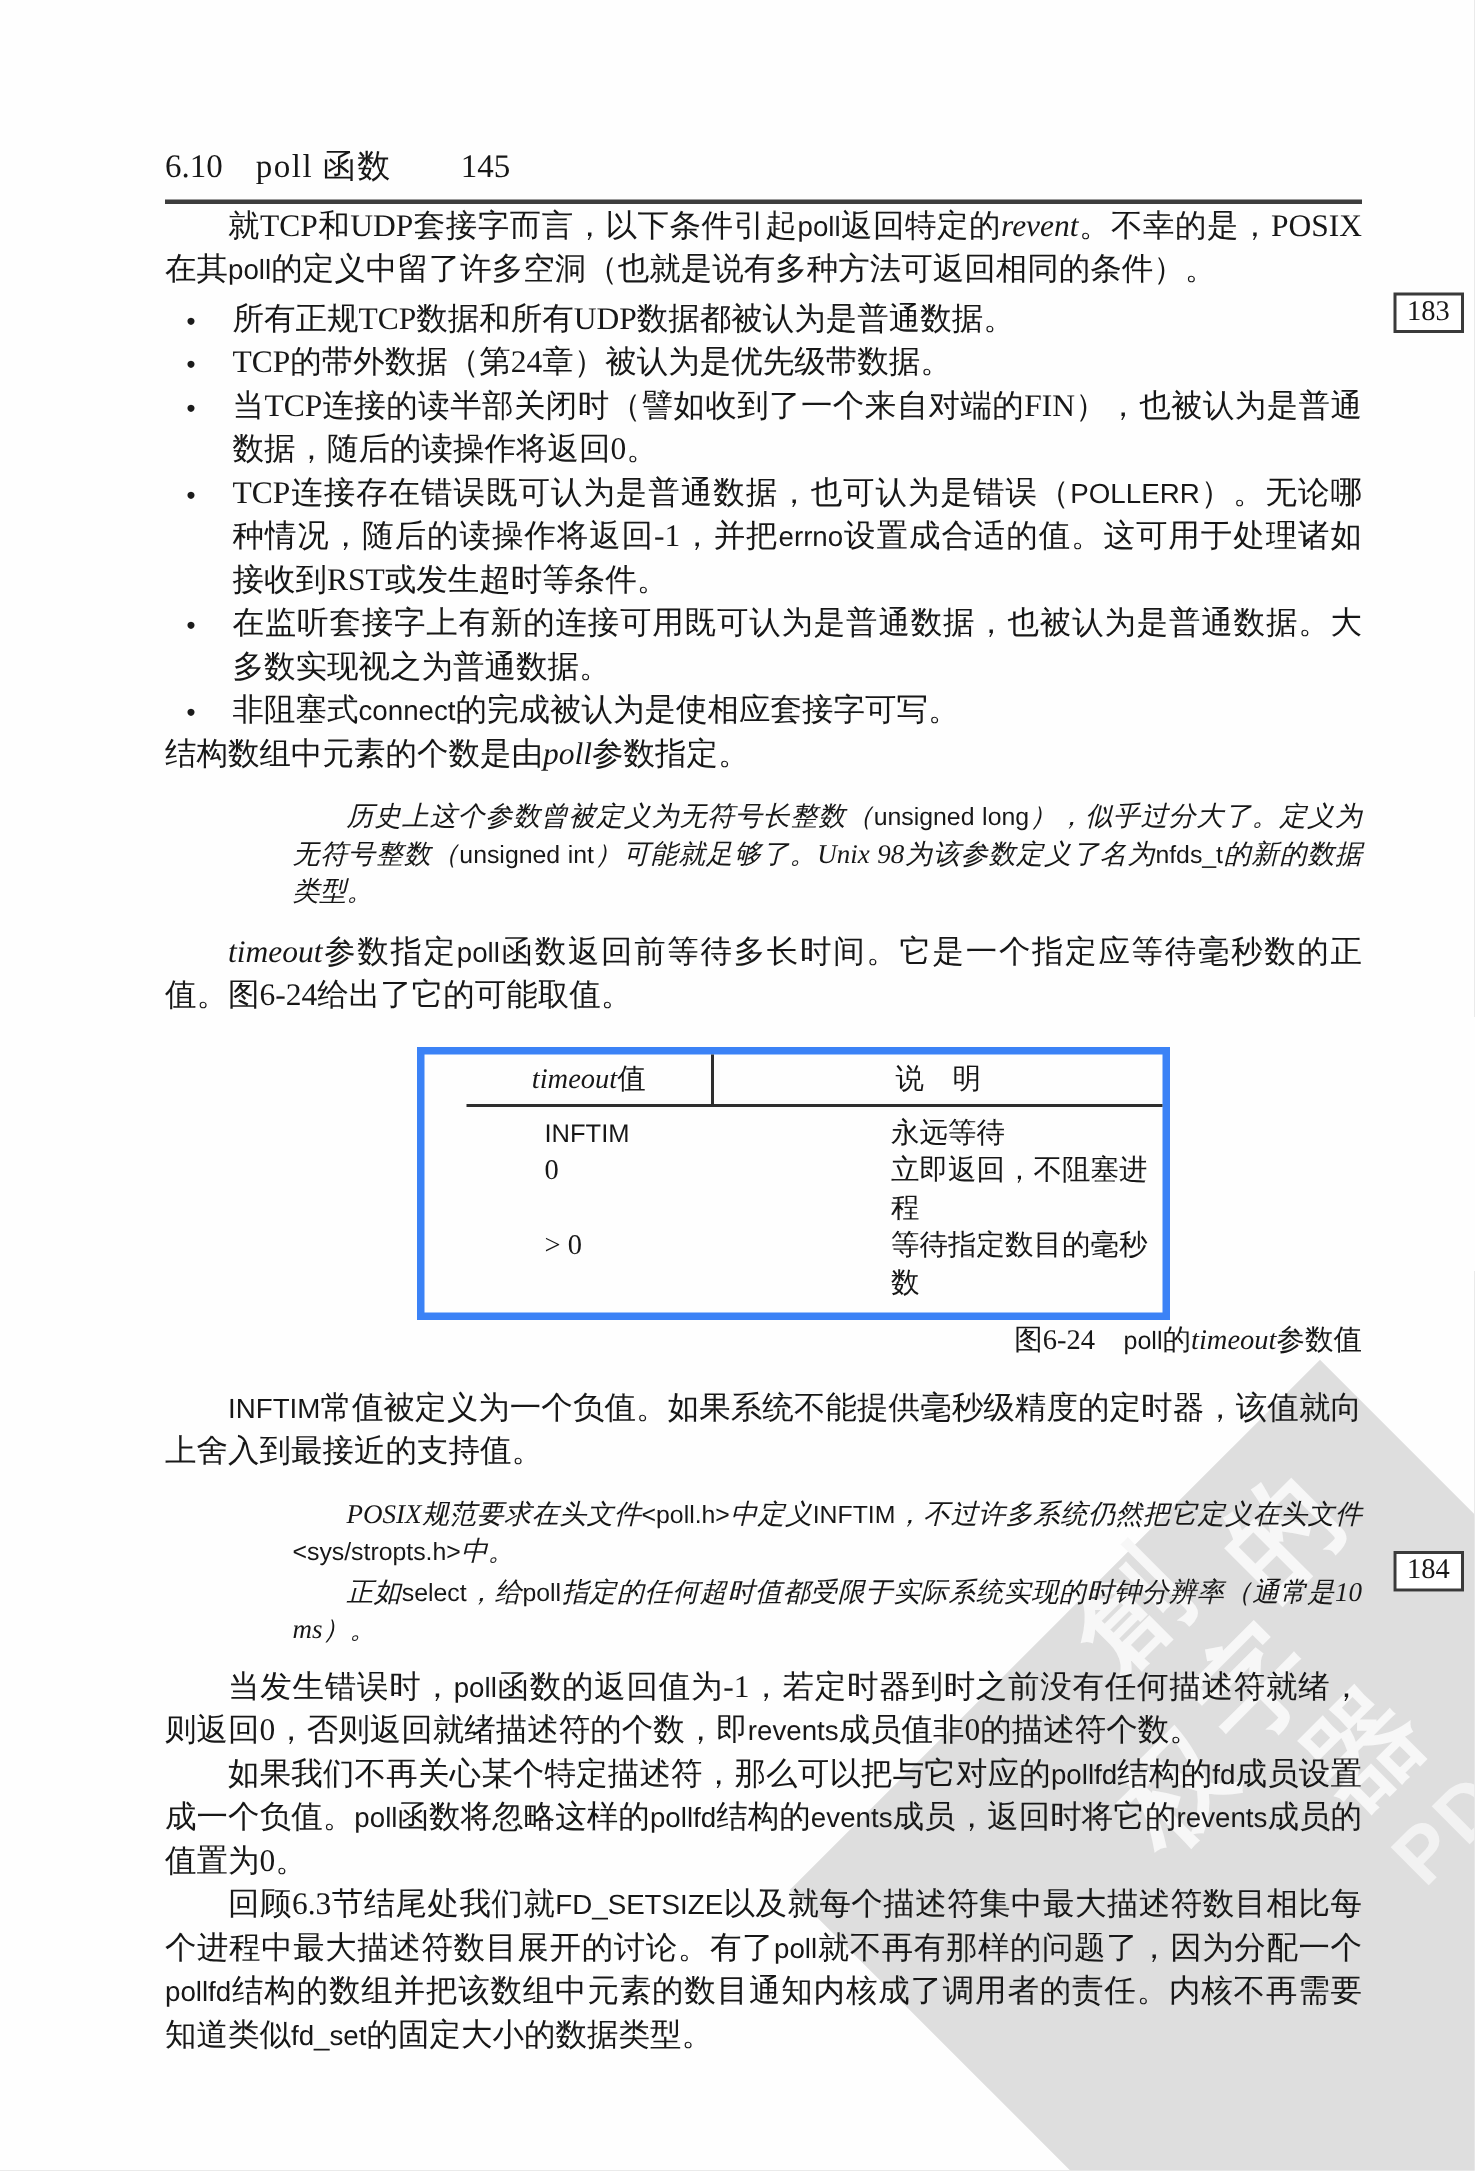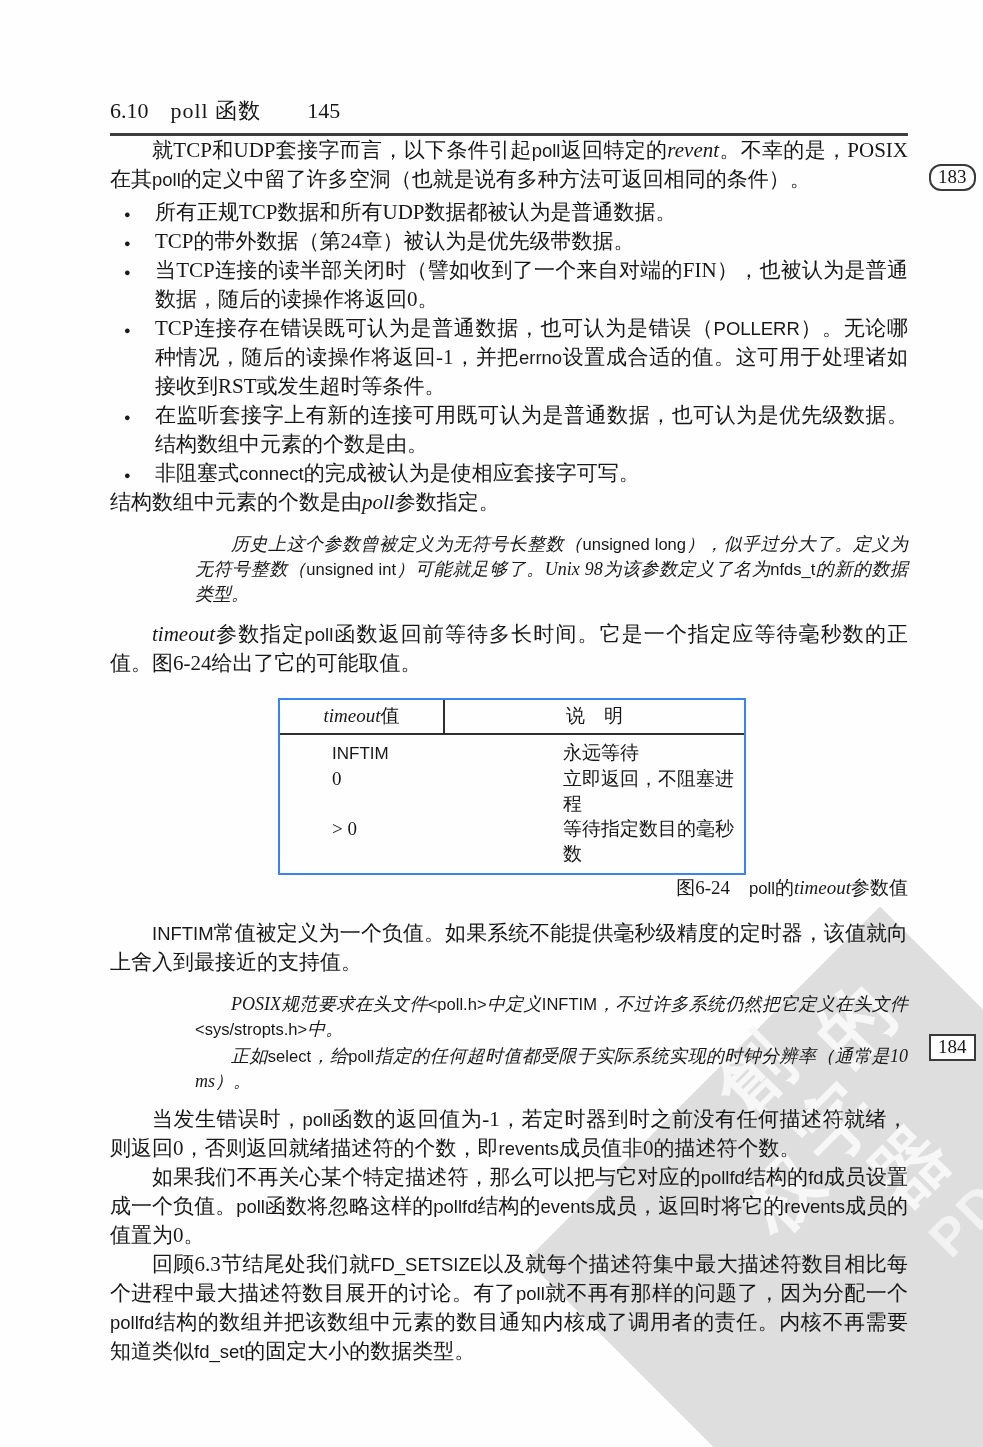--- a/index.html
+++ b/index.html
@@ -31,36 +31,36 @@
   ul.bullets li::before { content:"●"; position:absolute; left:-31px; top:2px; font-size:11px; color:#1b1b1b; }
 
   
   .note { font-size:18px; line-height:24px; margin:15px 0 0 85px; text-align:justify;
           text-indent:2em; font-style:italic; }
   .note .seg-code { font-style:normal; font-size:0.92em; }
   .note + .note { margin-top:2px; }
 
   
   .fig { margin-top:20px; }
-  .fig-table { width:464px; margin-left:168px; border:2px solid #3b82f6; font-size:19px; }
+  .fig-table { width:464px; margin-left:168px; border:5px solid #3b82f6; font-size:19px;padding-left:28px; }
   .t-head { display:flex; border-bottom:2px solid #2e2e2e; }
   .t-row  { display:flex; }
   .t-col1 { width:163px; border-right:2px solid #2e2e2e; flex:none; }
   .t-col2 { flex:1; }
   .t-head .t-col1, .t-head .t-col2 { text-align:center; padding:3px 0 4px; }
   .t-body-pad { padding-top:5px; padding-bottom:7px; }
   .t-row .t-col1 { padding-left:52px; line-height:25px; }
   .t-row .t-col2 { padding-left:68px; line-height:25px; }
   .t-row .seg-code { font-size:17px; }
   .fig-caption { text-align:right; font-size:19px; margin-top:0; }
 
   
   .margin-marker { position:absolute; left:929px; border:2px solid #3a3a3a; background:#fff;
                    font-size:19px; padding:0 7px 1px; z-index:3; }
-  .mm-183 { top:164px;border-radius:12px; }
+  .mm-183 { top:195px; }
   .mm-184 { top:1034px; }
 
   
   .watermark { position:absolute; left:630px; top:1010px; width:500px; height:500px;
                transform:rotate(-45deg); background:#dedede; z-index:1; }
   .wm-glyph { position:absolute; color:#f7f7f7; font-weight:bold; font-size:74px; line-height:1; }
   .wm-label { position:absolute; color:#f2f2f2; font-weight:bold; font-size:52px;
               font-family:"Liberation Sans","DejaVu Sans",sans-serif; letter-spacing:4px; }
 </style>
 </head>
@@ -89,21 +89,21 @@
     </div>
     <div class="rule"></div>
 
     <p class="body p1"><span>就TCP和UDP套接字而言，以下条件引起</span><span class="seg-code">poll</span><span>返回特定的</span><span class="seg-i">revent</span><span>。不幸的是，POSIX在其</span><span class="seg-code">poll</span><span>的定义中留了许多空洞（也就是说有多种方法可返回相同的条件）。</span></p>
 
     <ul class="bullets">
       <li><span>所有正规TCP数据和所有UDP数据都被认为是普通数据。</span></li>
       <li><span>TCP的带外数据（第24章）被认为是优先级带数据。</span></li>
       <li><span>当TCP连接的读半部关闭时（譬如收到了一个来自对端的FIN），也被认为是普通数据，随后的读操作将返回0。</span></li>
       <li><span>TCP连接存在错误既可认为是普通数据，也可认为是错误（</span><span class="seg-code">POLLERR</span><span>）。无论哪种情况，随后的读操作将返回-1，并把</span><span class="seg-code">errno</span><span>设置成合适的值。这可用于处理诸如接收到RST或发生超时等条件。</span></li>
-      <li><span>在监听套接字上有新的连接可用既可认为是普通数据，也可认为是优先级数据。结构数组中元素的个数是由。</span></li>
+      <li><span>在监听套接字上有新的连接可用既可认为是普通数据，也被认为是普通数据。大多数实现视之为普通数据。</span></li>
       <li><span>非阻塞式</span><span class="seg-code">connect</span><span>的完成被认为是使相应套接字可写。</span></li>
     </ul>
 
     <p class="body no-indent"><span>结构数组中元素的个数是由</span><span class="seg-i">poll</span><span>参数指定。</span></p>
 
     <div class="note"><span>历史上这个参数曾被定义为无符号长整数（</span><span class="seg-code">unsigned long</span><span>），似乎过分大了。定义为无符号整数（</span><span class="seg-code">unsigned int</span><span>）可能就足够了。Unix 98为该参数定义了名为</span><span class="seg-code">nfds_t</span><span>的新的数据类型。</span></div>
 
     <p class="body" style="margin-top:14px"><span class="seg-i">timeout</span><span>参数指定</span><span class="seg-code">poll</span><span>函数返回前等待多长时间。它是一个指定应等待毫秒数的正值。图6-24给出了它的可能取值。</span></p>
 
     <div class="fig">

